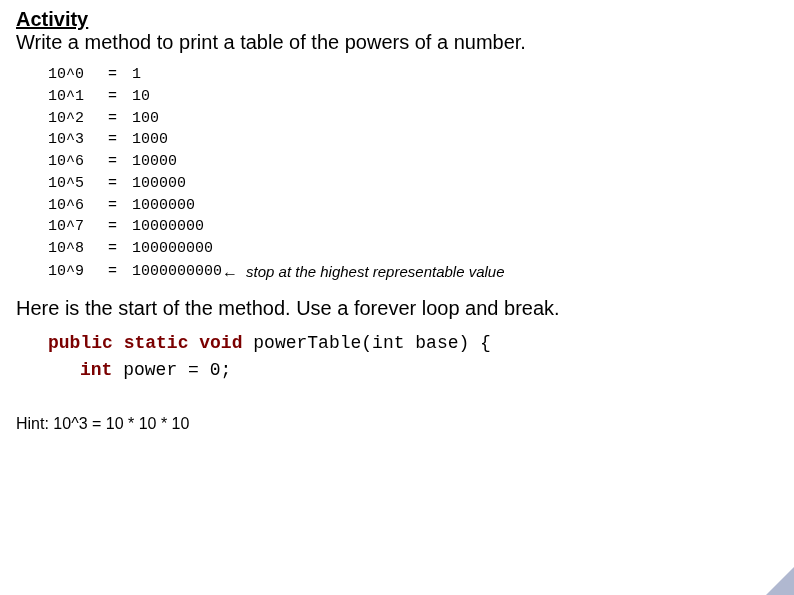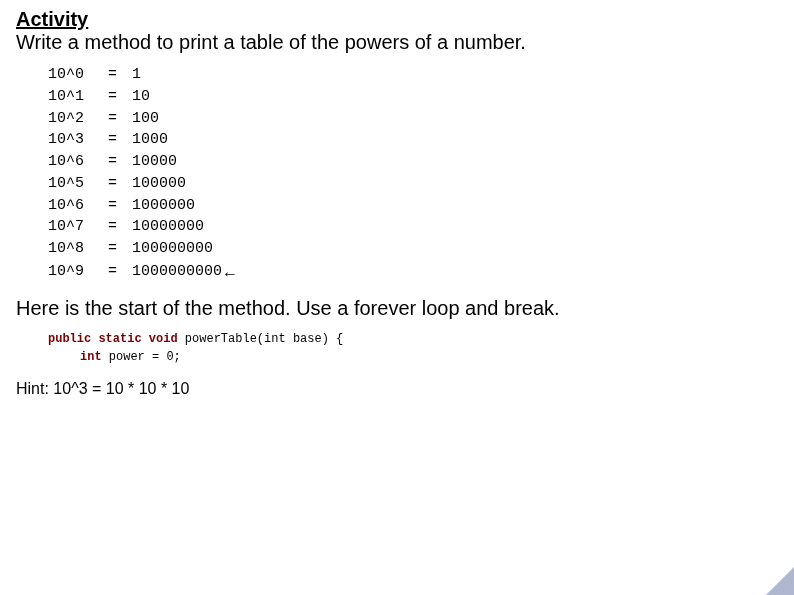--- a/index.html
+++ b/index.html
@@ -73,23 +73,23 @@
       margin-right: 2px;
     }
 
     .here-text {
       font-size: 20px;
       margin-bottom: 10px;
     }
 
     .code-block {
       font-family: 'Courier New', Courier, monospace;
-      font-size: 12px;
+      font-size: 18px;
       margin-left: 32px;
-      margin-bottom: 14px;
+      margin-bottom: 31px;
       line-height: 1.5;
     }
 
     .kw {
       color: #7b0000;
       font-weight: bold;
     }
 
     .hint-text {
       font-size: 16px;
@@ -158,20 +158,21 @@
   <div class="row">
       <span class="lhs">10^8</span>
       <span class="eq">=</span>
       <span class="rhs">100000000</span>
     </div>
   <div class="row">
     <span class="lhs">10^9</span>
       <span class="eq">=</span>
       <span class="rhs">1000000000</span>
       <span class="arrow">←</span>
+      <span class="last-row-annotation">stop at the highest representable value</span>
   </div>
 </div>
 
 <div class="here-text">Here is the start of the method.  Use a forever loop and break.</div>
 
 <div class="code-block">
   <div>
     <span class="kw">public</span>
     <span> </span>
     <span class="kw">static</span>

